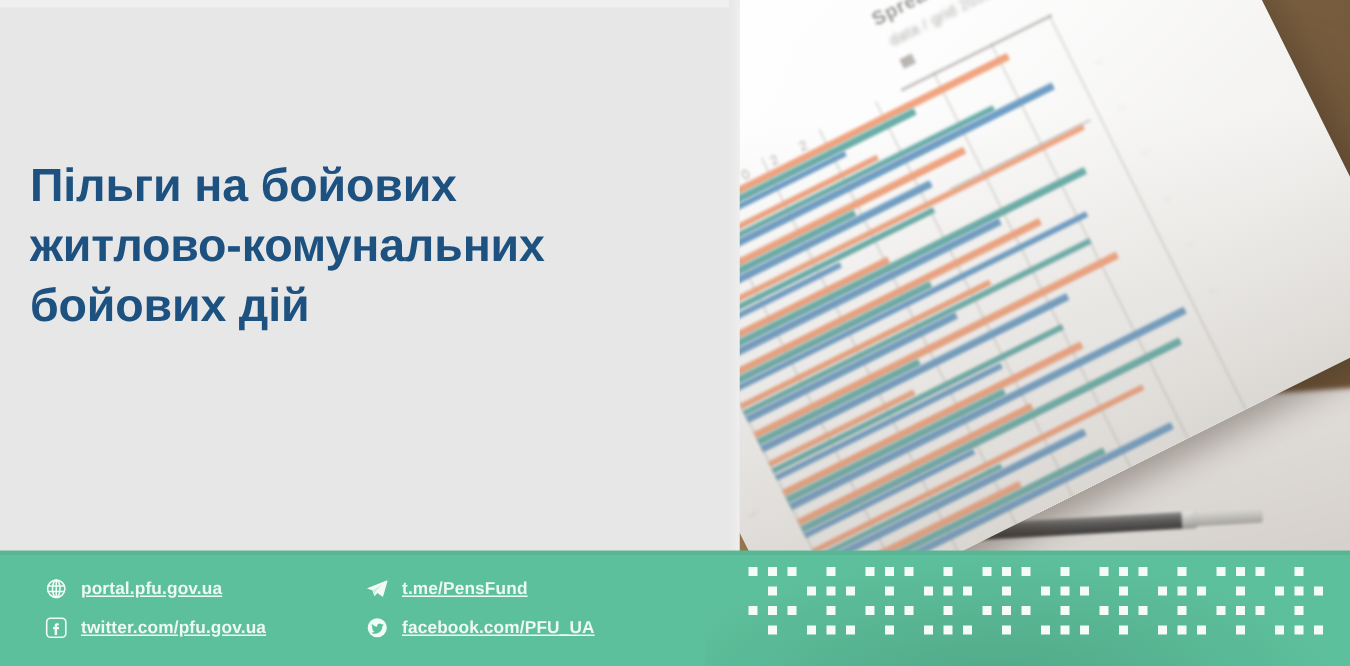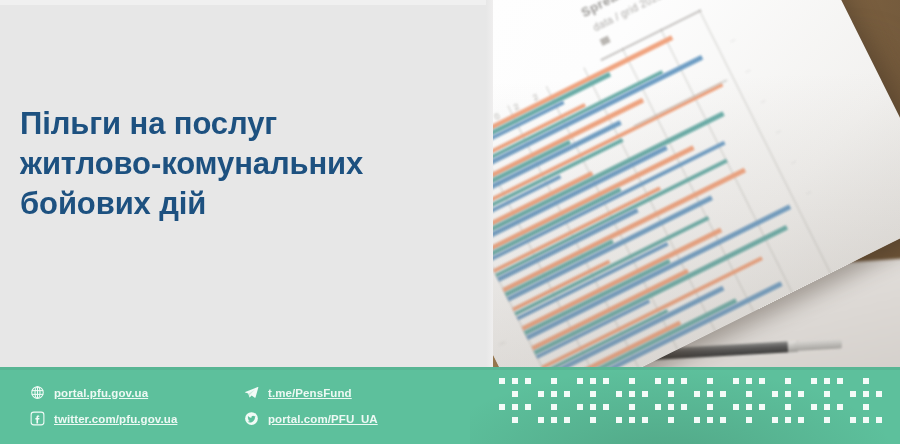--- a/index.html
+++ b/index.html
@@ -311,21 +311,21 @@
         <div class="axislabel" style="left: 352px; top: 282px;">··</div>
         <div class="axislabel" style="left: 352px; top: 316px;">··</div>
         <div class="axislabel" style="left: 352px; top: 350px;">··</div>
         <div class="axislabel" style="left: 352px; top: 384px;">··</div>
       </div>
   </div>
 
   <div class="panel">
     <div class="panel-topstrip"></div>
     <div class="headline">
-      <div>Пільги на послуг</div>
+      <div>Пільги на бойових</div>
       <div>житлово-комунальних</div>
       <div>бойових дій</div>
     </div>
     <div class="panel-edge"></div>
   </div>
 
   <div class="footer">
     <div class="footer-shadetop"></div>
 
     <div class="footer-links">
@@ -363,21 +363,21 @@
         <span class="lbl">t.me/PensFund</span>
       </a>
 
       <a class="flink" style="left:232px; top:44px;" href="#">
         <span class="ico">
           <svg viewBox="0 0 24 24">
             <circle cx="12" cy="12" r="10.2" fill="#f2fbf7"></circle>
             <path d="M18.6 8.6c-.5.2-1 .4-1.5.5.5-.3.8-.8 1-1.4-.5.3-1 .5-1.6.6-.5-.5-1.2-.8-1.9-.8-1.5 0-2.7 1.3-2.7 2.8 0 .2 0 .4.1.6-2.2-.1-4.2-1.2-5.5-2.9-.2.4-.4.9-.4 1.4 0 1 .5 1.8 1.2 2.3-.4 0-.8-.1-1.1-.3 0 1.3.9 2.4 2.1 2.7-.3.1-.6.1-.9.1-.2 0-.4 0-.6-.1.4 1.1 1.4 1.9 2.6 1.9-.9.7-2.1 1.2-3.4 1.2h-.5c1.2.8 2.7 1.3 4.2 1.3 5 0 7.8-4.3 7.8-8v-.4c.5-.4 1-.9 1.4-1.4z" fill="#5dc09c"></path>
           </svg>
         </span>
-        <span class="lbl">portal.com/PFU_UA</span>
+        <span class="lbl">facebook.com/PFU_UA</span>
       </a>
     </div>
 
     <div class="footer-photoglow"></div>
   </div>
 
   <div class="dots" id="dots">
       <div class="dot" style="left: 0px; top: 0px;"></div>
       <div class="dot" style="left: 26px; top: 0px;"></div>
       <div class="dot" style="left: 52px; top: 0px;"></div>

